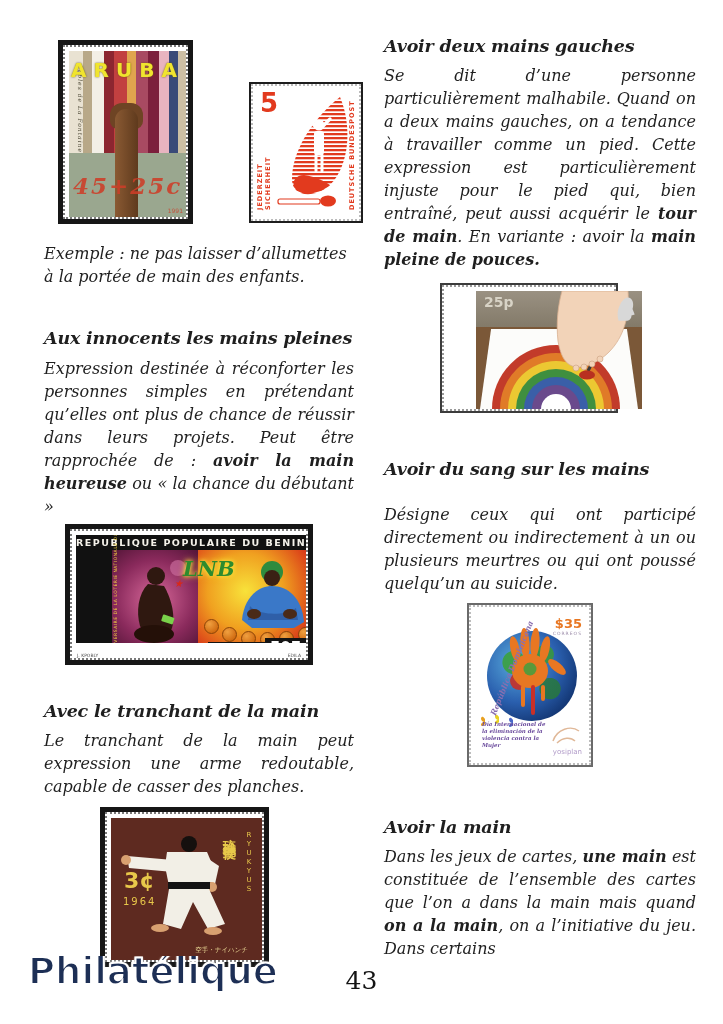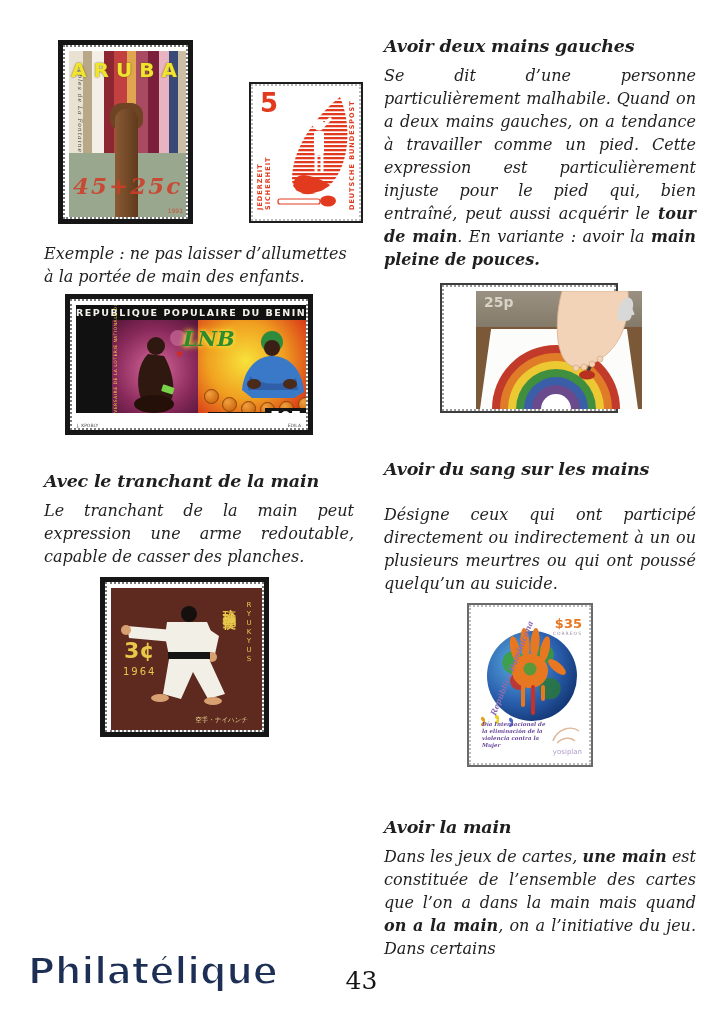--- a/index.html
+++ b/index.html
@@ -163,20 +163,22 @@
           </svg>
           <div class="sans" style="position:absolute;top:2px;left:7px;color:#e23a1e;font-weight:bold;font-size:26px;">5</div>
           <div class="vert-red sans" style="left:3px;top:28px;height:96px;">JEDERZEIT SICHERHEIT</div>
           <div class="vert-red sans" style="right:3px;top:14px;height:110px;">DEUTSCHE BUNDESPOST</div>
         </div>
       </div>
     </div>
 
     <p class="caption" style="margin-top:18px;">Exemple : ne pas laisser d’allumettes à la portée de main des enfants.</p>
 
+    <h3 class="h3" style="margin-top:40px;">Aux innocents les mains pleines</h3>
+    <p class="para" style="margin-top:9px;"><span>Expression destinée à réconforter les personnes simples en prétendant qu’elles ont plus de chance de réussir dans leurs projets. Peut être rapprochée de : </span><b>avoir la main heureuse</b><span> ou « la chance du débutant »</span></p>
 
     
     <div class="frame" style="margin-top:6px;margin-left:21px;">
       <div class="mat" style="width:238px;height:131px;">
         <div class="img benin-img" style="width:230px;height:108px;">
           <div class="benin-head sans">REPUBLIQUE POPULAIRE DU BENIN</div>
           <div class="benin-body">
             <div class="benin-left">
               <svg width="86" height="108" viewBox="0 0 86 108">
                 <circle cx="44" cy="26" r="9" fill="#2f1810"></circle>

